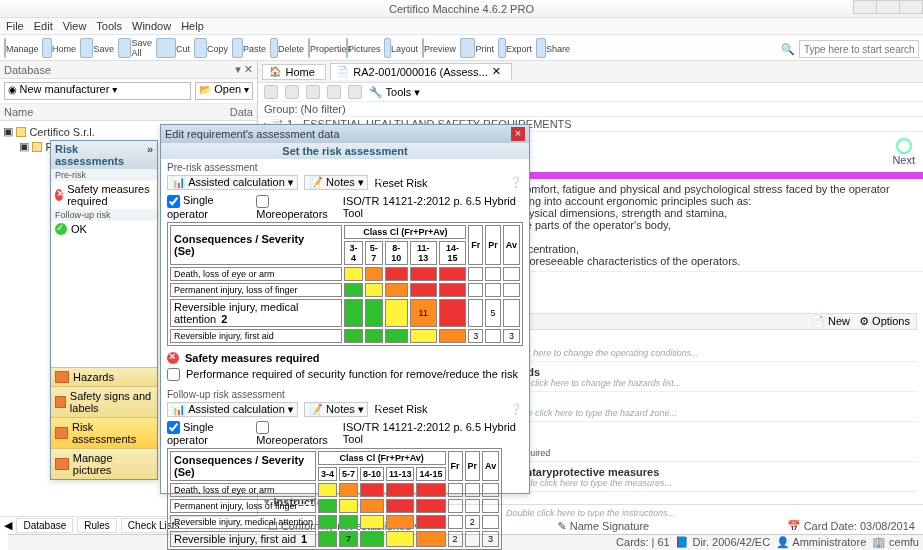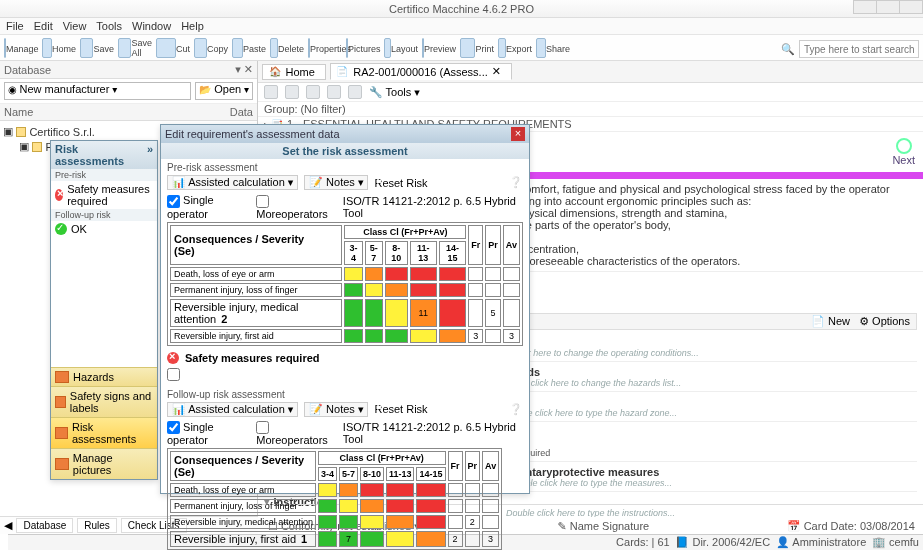--- a/index.html
+++ b/index.html
@@ -443,20 +443,21 @@
             <td>3</td>
           </tr>
     </tbody>
       </table>
     <div class="ctrl-row" style="margin-top:4px">
         <span class="red-x"></span>
         <b>Safety measures required</b>
       </div>
     <label class="ctrl-row">
         <input type="checkbox" style=""> 
+        <span>Performance required of security function for remove/reduce the risk</span>
       </label>
   </div>
 
   <div class="blk">
     <div style="font-size:10px;color:#555">Follow-up risk assessment</div>
     <div class="ctrl-row">
       <span class="btnlike">📊 <span>Assisted calculation</span> ▾</span>
       <span class="btnlike">📝 <span>Notes</span> ▾</span>
       <span><span class="red-x"></span> <span>Reset Risk</span></span>
       <span style="margin-left:auto;color:#2a6eab">❔</span>

